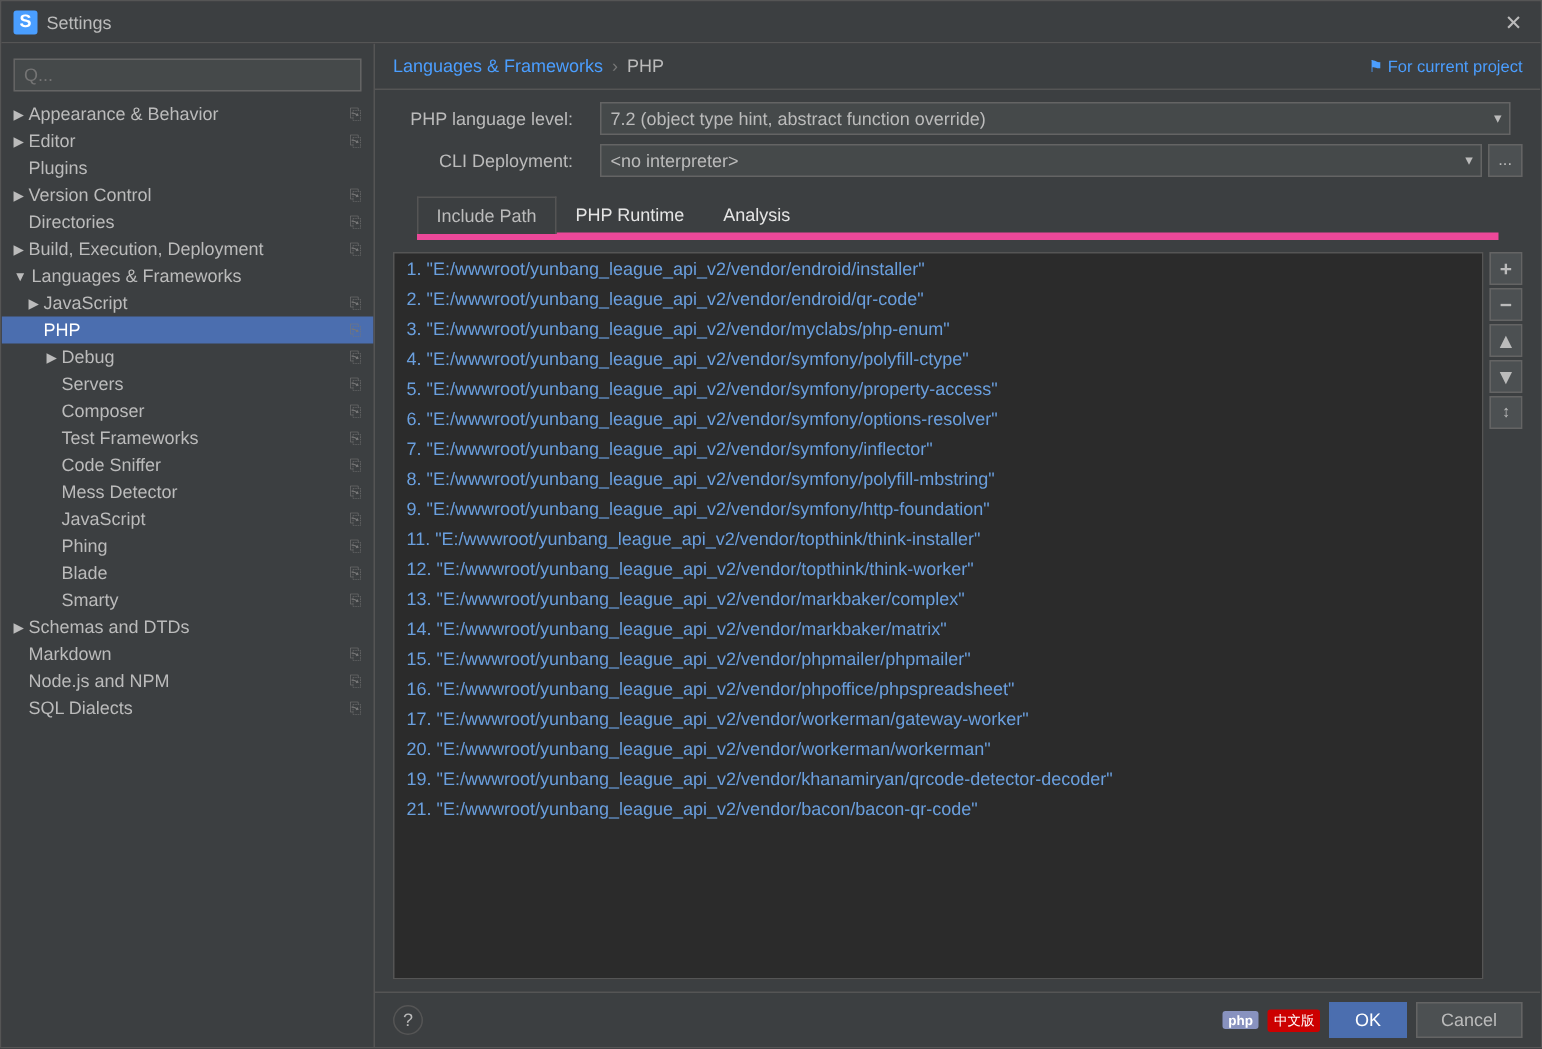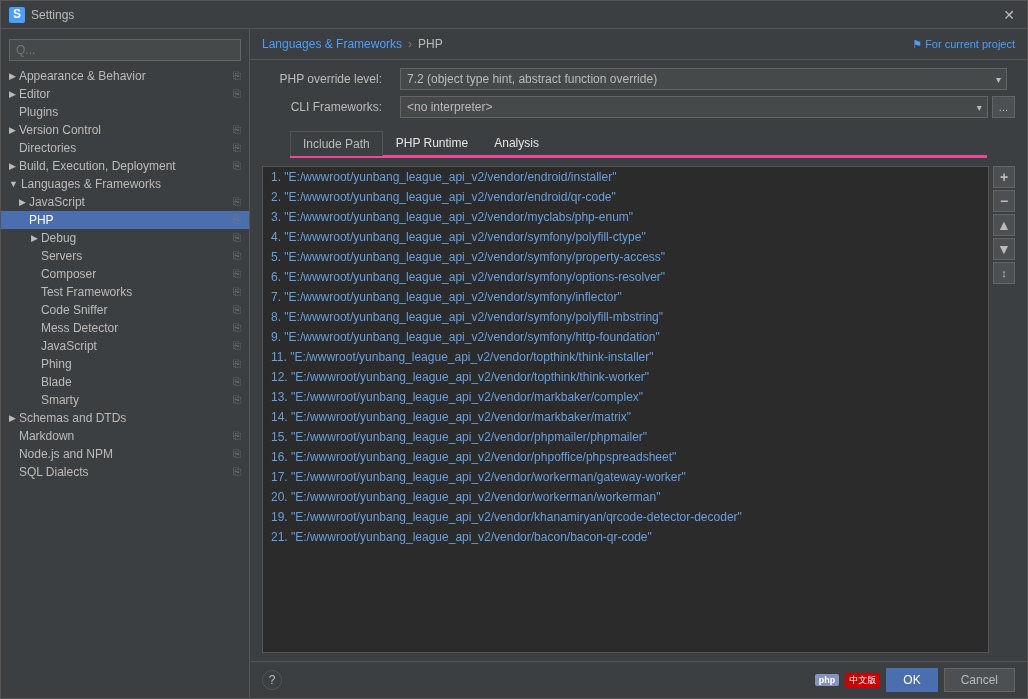--- a/index.html
+++ b/index.html
@@ -25,21 +25,21 @@
     .breadcrumb .project-link { color: #4b9eff; cursor: pointer; font-size: 11px; }
     .php-settings { padding: 8px 12px; display: flex; flex-direction: column; gap: 6px; }
     .setting-row { display: flex; align-items: center; gap: 8px; }
     .setting-label { color: #bbb; min-width: 120px; text-align: right; font-size: 12px; }
     .setting-control { flex: 1; display: flex; gap: 4px; margin-left: 10px; }
     .dropdown { flex: 1; background: #45494a; border: 1px solid #646464; color: #bbb; padding: 3px 24px 3px 6px; font-size: 12px; appearance: none; outline: none; cursor: pointer; position: relative; }
     .dropdown-wrapper { flex: 1; position: relative; display: flex; }
     .dropdown-wrapper select { flex: 1; background: #45494a; border: 1px solid #646464; color: #bbb; padding: 3px 6px; font-size: 12px; appearance: none; outline: none; cursor: pointer; }
     .dropdown-arrow { position: absolute; right: 6px; top: 50%; transform: translateY(-50%); color: #bbb; pointer-events: none; font-size: 10px; }
     .small-btn { background: #4c5052; border: 1px solid #646464; color: #bbb; padding: 2px 6px; cursor: pointer; font-size: 11px; }
-    .tabs { display: flex; gap: 0; border-bottom: 3px solid #ec4899; margin: 0 28px; }
+    .tabs { display: flex; gap: 0; border-bottom: 5px solid #ec4899; margin: 0 16px; }
     .tab { padding: 5px 12px; cursor: pointer; color: #e5e5e5; border: 1px solid transparent; border-bottom: none; font-size: 12px; }
     .tab.active { background: #3c3f41; border-color: #555 #555 transparent #555; color: #bbb; position: relative; bottom: -1px; }
     .path-panel { flex: 1; display: flex; margin: 8px 12px 8px 12px; gap: 4px; overflow: hidden; }
     .path-list { flex: 1; background: #2b2b2b; border: 1px solid #555; overflow-y: auto; }
     .path-item { padding: 3px 8px; color: #6a9fde; cursor: pointer; white-space: nowrap; overflow: hidden; text-overflow: ellipsis; font-size: 12px; }
     .path-actions { display: flex; flex-direction: column; gap: 2px; }
     .action-btn { width: 22px; height: 22px; background: #4c5052; border: 1px solid #646464; color: #bbb; display: flex; align-items: center; justify-content: center; cursor: pointer; font-size: 14px; font-weight: bold; }
     .footer { padding: 6px 12px; display: flex; justify-content: flex-end; gap: 6px; border-top: 1px solid #555; background: #3c3f41; align-items: center; }
     .footer-btn { padding: 4px 16px; border: 1px solid #646464; background: #4c5052; color: #bbb; cursor: pointer; font-size: 12px; }
     .footer-btn.primary { background: #4b6eaf; border-color: #4b6eaf; color: white; }
@@ -196,21 +196,21 @@
         <span class="link">Languages &amp; Frameworks</span>
         <span class="separator">›</span>
         <span>PHP</span>
         <span style="margin-left: auto;">
           <span class="project-link">⚑ For current project</span>
         </span>
       </div>
 
       <div class="php-settings">
         <div class="setting-row">
-          <span class="setting-label">PHP override level:</span>
+          <span class="setting-label">PHP language level:</span>
           <div class="setting-control">
             <div class="dropdown-wrapper">
               <select class="dropdown">
                 <option>7.2 (object type hint, abstract function override)</option>
               </select>
               <span class="dropdown-arrow">▾</span>
             </div>
           </div>
 
           <div style="position: relative; width: 0; height: 0;">
@@ -220,21 +220,21 @@
                   <marker id="arrowhead" markerWidth="8" markerHeight="6" refX="6" refY="3" orient="auto">
                     <polygon points="0 0, 8 3, 0 6" fill="#ff3333"></polygon>
                   </marker>
                 </defs>
                 <path d="M 80 10 Q 60 10 40 55" stroke="#ff3333" stroke-width="2.5" fill="none" marker-end="url(#arrowhead)"></path>
               </svg>
             </div>
           </div>
         </div>
         <div class="setting-row">
-          <span class="setting-label">CLI Frameworks:</span>
+          <span class="setting-label">CLI Deployment:</span>
           <div class="setting-control">
             <div class="dropdown-wrapper">
               <select class="dropdown">
                 <option>&lt;no interpreter&gt;</option>
               </select>
               <span class="dropdown-arrow">▾</span>
             </div>
             <button class="small-btn">...</button>
           </div>
         </div>

